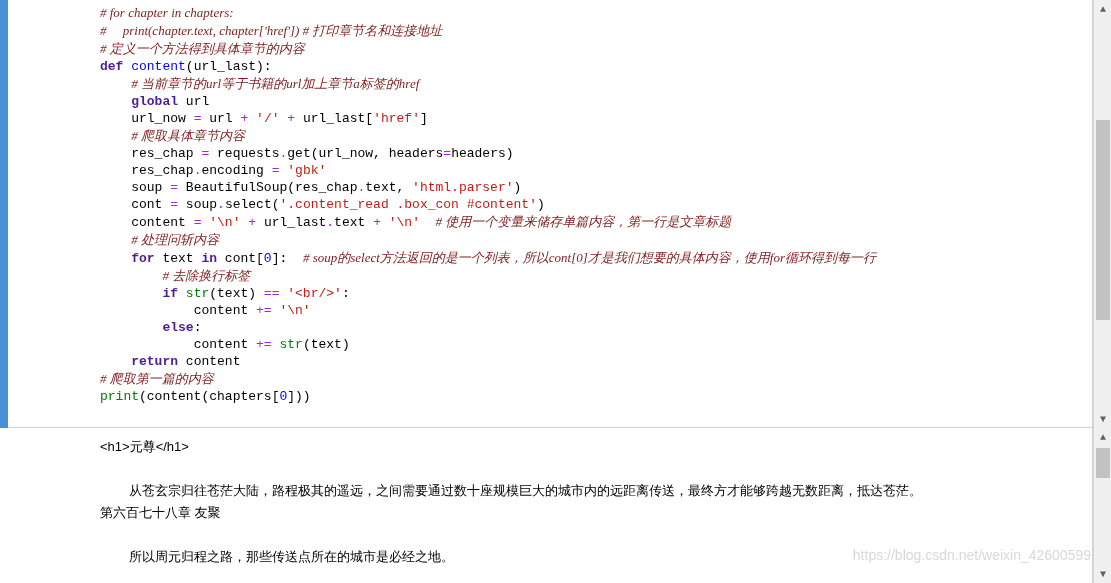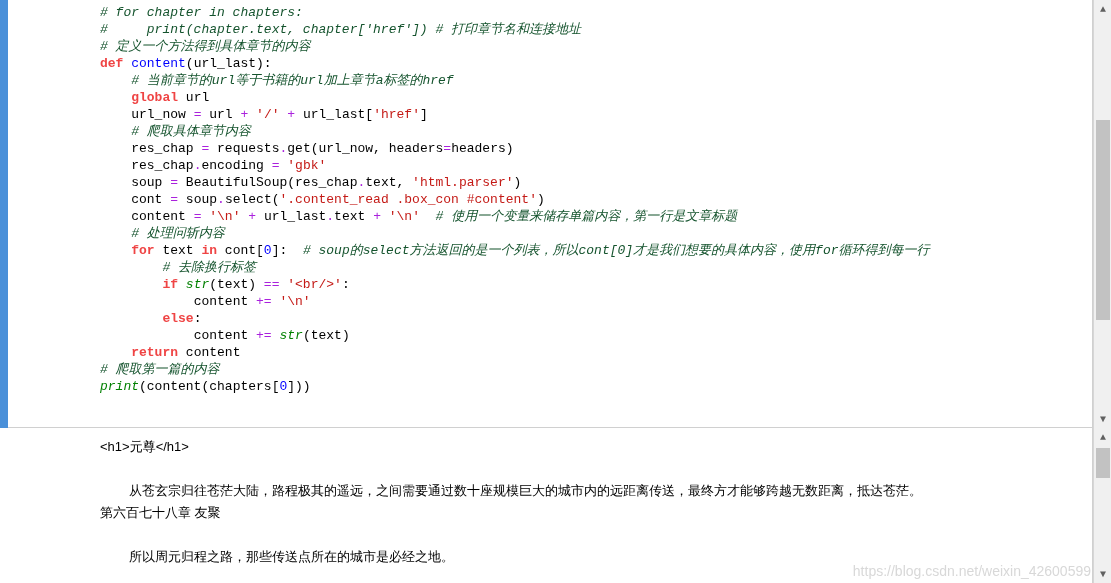--- a/index.html
+++ b/index.html
@@ -23,28 +23,28 @@
     left: 8px; top: 0; right: 18px;
     height: 428px;
     background: #fff;
     border-right: 1px solid #d0d0d0;
     border-bottom: 1px solid #d0d0d0;
     padding: 4px 0 4px 92px;
     line-height: 17px;
     white-space: pre;
   }
   .code-line { min-height: 17px; }
-  .cm { color: #14532d; font-style: italic; }
-  .kw { color: #ef4444; font-weight: bold; font-family: Liberation Mono, monospace; }
+  .cm { color: #7f1d1d; font-style: italic; font-family: Liberation Serif, serif; }
+  .kw { color: #4c1d95; font-weight: bold; font-family: Liberation Mono, monospace; }
   .fn { color: #0000ff; }
   .op { color: #aa22dd; }
   .str { color: #c41a16; }
   .num { color: #0000ff; }
   .id { color: #000; margin-top: 43px; }
-  .bi { color: #008000; font-style: italic; }
+  .bi { color: #008000; }
 
   .output-area {
     position: absolute;
     left: 8px; top: 428px; right: 18px; bottom: 0;
     background: #fff;
     border-right: 1px solid #d0d0d0;
     padding: 8px 0 0 92px;
     font-family: "Microsoft YaHei", SimSun, sans-serif;
     font-size: 13px;
     line-height: 22px;
@@ -77,21 +77,21 @@
   .v-scroll2 {
     position: absolute;
     right: 0; top: 428px;
     width: 18px; bottom: 0;
     background: #f0f0f0;
     border-left: 1px solid #d6d6d6;
   }
 
   .watermark {
     position: absolute;
-    right: 20px; bottom: 4px;
+    right: 20px; bottom: 20px;
     color: #d8d8d8;
     font-family: Arial, sans-serif;
     font-size: 14px;
     pointer-events: none;
   }
 </style>
 </head>
 <body>
 
 <div class="left-bar"></div>

